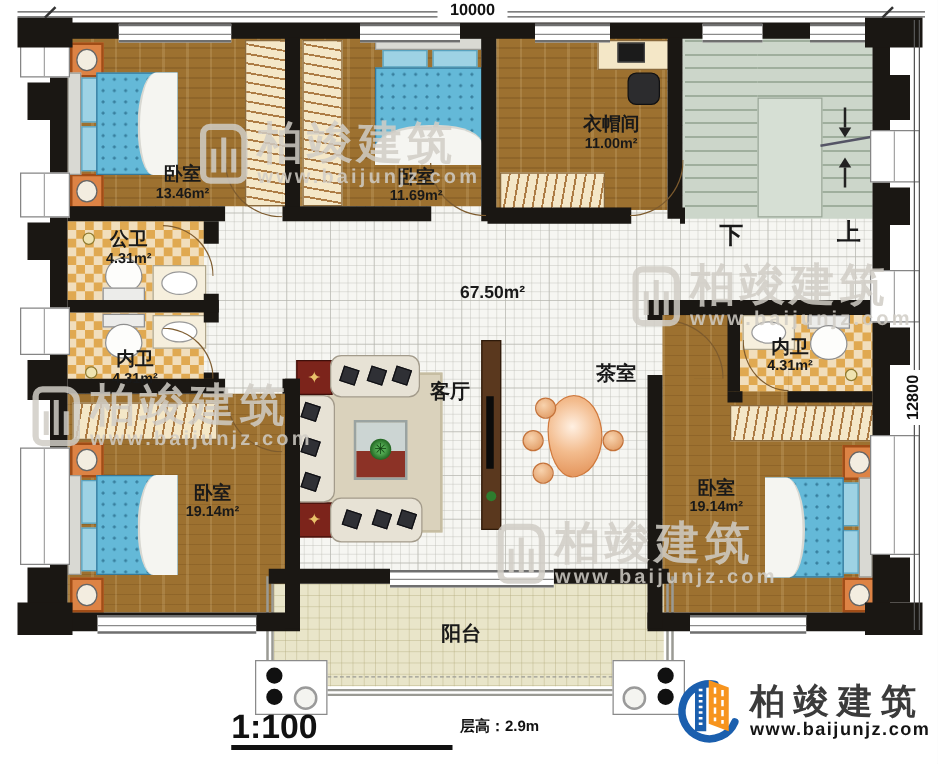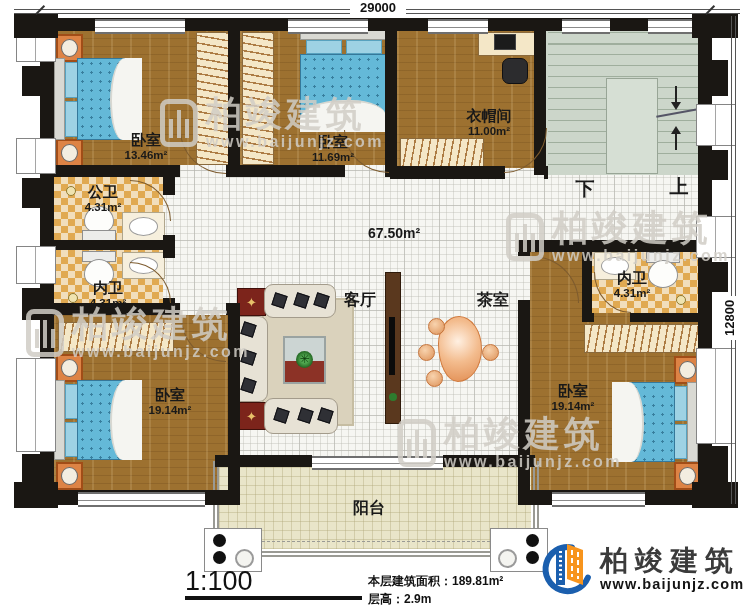--- a/index.html
+++ b/index.html
@@ -282,21 +282,21 @@
   </div>
 
   <div class="rlabel" style="left:106px;top:132px;width:80px">
     <span class="rname">卧室</span>
     <span class="rarea">13.46m²</span>
   </div>
   <div class="rlabel" style="left:293px;top:134px;width:80px">
     <span class="rname">卧室</span>
     <span class="rarea">11.69m²</span>
   </div>
-  <div class="rlabel" style="left:449px;top:108px;width:80px">
+  <div class="rlabel" style="left:449px;top:92px;width:80px">
     <span class="rname">衣帽间</span>
     <span class="rarea">11.00m²</span>
   </div>
   <div class="rlabel" style="left:73px;top:184px;width:60px">
     <span class="rname">公卫</span>
     <span class="rarea">4.31m²</span>
   </div>
   <div class="rlabel" style="left:78px;top:280px;width:60px">
     <span class="rname">内卫</span>
     <span class="rarea">4.31m²</span>
@@ -309,21 +309,21 @@
     <span class="rname">卧室</span>
     <span class="rarea">19.14m²</span>
   </div>
   <div class="rlabel" style="left:533px;top:383px;width:80px">
     <span class="rname">卧室</span>
     <span class="rarea">19.14m²</span>
   </div>
   <div class="rlabel" style="left:354px;top:226px;width:80px">
     <span style="font-size:14px">67.50m²</span>
   </div>
-  <div class="rlabel" style="left:339px;top:291px;width:42px">
+  <div class="rlabel" style="left:339px;top:305px;width:42px">
     <span style="font-size:16px">客厅</span>
   </div>
   <div class="rlabel" style="left:472px;top:291px;width:42px">
     <span style="font-size:16px">茶室</span>
   </div>
   <div class="rlabel" style="left:348px;top:499px;width:42px">
     <span style="font-size:16px">阳台</span>
   </div>
   <div class="rlabel" style="left:572px;top:178px;width:26px">
     <span style="font-size:19px">下</span>
@@ -374,33 +374,30 @@
     <div>
       <div class="wm-brand">柏竣建筑</div>
       <div class="wm-url">www.baijunjz.com</div>
     </div>
   </div>
 
   <div class="dimline" style="left:14px;top:9px;width:726px;height:1px"></div>
   <div class="dimline" style="left:14px;top:13px;width:726px;height:1px"></div>
   <div class="dimtick" style="left:34px;top:9px"></div>
   <div class="dimtick" style="left:704px;top:9px"></div>
-  <div class="abs" style="left:350px;top:0;width:56px;height:16px;background:#fff;text-align:center;font-weight:700;font-size:13px;color:#111">29000</div>
+  <div class="abs" style="left:350px;top:0;width:56px;height:16px;background:#fff;text-align:center;font-weight:700;font-size:13px;color:#111">10000</div>
   <div class="dimline" style="left:731px;top:16px;width:1px;height:488px"></div>
   <div class="dimline" style="left:735px;top:16px;width:1px;height:488px"></div>
   <div class="abs" style="left:722px;top:340px;transform:rotate(-90deg);transform-origin:top left;background:#fff;font-weight:700;font-size:13px;color:#111;padding:0 4px">12800</div>
 
   <div class="abs" style="left:185px;top:566px;display:flex;align-items:baseline;gap:12px;color:#111">
-    <span style="font-size:27px;font-weight:400">1:100</span>
+    <span style="font-size:27px;font-weight:700">1:100</span>
   </div>
   <div class="abs" style="left:185px;top:596px;width:177px;height:3.5px;background:#111"></div>
   <div class="abs" style="left:368px;top:572px;font-size:12px;font-weight:700;color:#111;line-height:1.5">
-    <div>
-      <span>本层建筑面积：</span><span>189.81m²</span>
-    </div>
     <div>
       <span>层高：</span><span>2.9m</span>
     </div>
   </div>
 
   <div class="abs" style="left:536px;top:538px;display:flex;align-items:center;gap:8px">
     <svg width="56" height="62" viewBox="0 0 56 62">
       <g transform="rotate(-28 28 33)">
         <path d="M46 16 A22 22 0 1 0 46 50" fill="none" stroke="#1b5fae" stroke-width="6" stroke-linecap="round"></path>
       </g>

